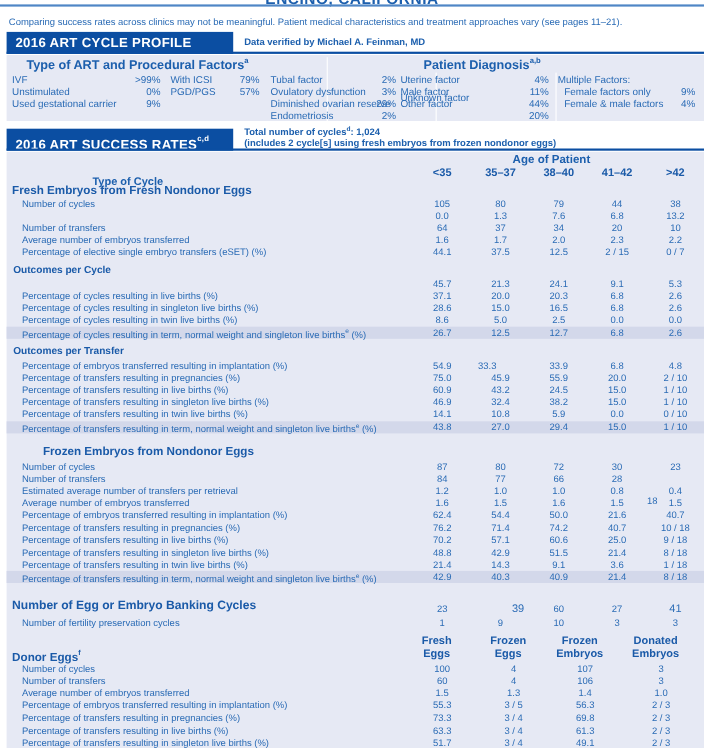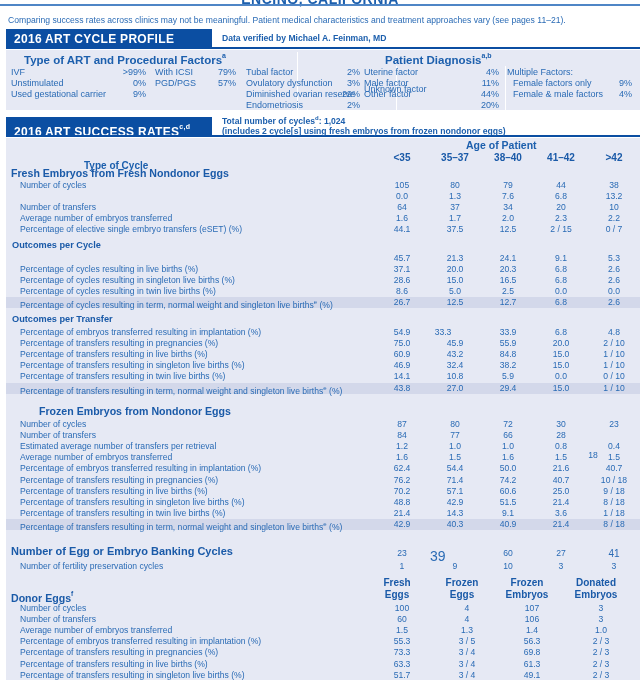--- a/index.html
+++ b/index.html
@@ -194,21 +194,21 @@
       <span class="v" style="left: 371px;">75.0</span>
       <span class="v" style="left: 424px;">45.9</span>
       <span class="v" style="left: 477px;">55.9</span>
       <span class="v" style="left: 530px;">20.0</span>
       <span class="v" style="left: 583px;">2 / 10</span>
     </div>
     <div class="row" style="top: 349.2px;">
       <span class="lbl"><span>Percentage of transfers resulting in live births (%)</span></span>
       <span class="v" style="left: 371px;">60.9</span>
       <span class="v" style="left: 424px;">43.2</span>
-      <span class="v" style="left: 477px;">84.8</span>
+      <span class="v" style="left: 477px;">24.5</span>
       <span class="v" style="left: 530px;">15.0</span>
       <span class="v" style="left: 583px;">1 / 10</span>
     </div>
     <div class="row" style="top: 360.3px;">
       <span class="lbl"><span>Percentage of transfers resulting in singleton live births (%)</span></span>
       <span class="v" style="left: 371px;">46.9</span>
       <span class="v" style="left: 424px;">32.4</span>
       <span class="v" style="left: 477px;">38.2</span>
       <span class="v" style="left: 530px;">15.0</span>
       <span class="v" style="left: 583px;">1 / 10</span>
@@ -305,21 +305,21 @@
     <div class="row hl" style="top: 518.9px;">
       <span class="lbl"><span>Percentage of transfers resulting in term, normal weight and singleton live births</span><sup>e</sup><span> (%)</span></span>
       <span class="v" style="left: 371px;">42.9</span>
       <span class="v" style="left: 424px;">40.3</span>
       <span class="v" style="left: 477px;">40.9</span>
       <span class="v" style="left: 530px;">21.4</span>
       <span class="v" style="left: 583px;">8 / 18</span>
     </div>
     <div class="sect" style="top: 545px; font-size: 11px;">Number of Egg or Embryo Banking Cycles</div>
     <div class="v" style="position: absolute; left: 377px; top: 548px; font-size: 8.6px; color: rgb(42, 107, 181); width: 50px; text-align: center;">23</div>
-    <div class="v" style="position: absolute; left: 430px; top: 548px; font-size: 14px; color: rgb(42, 107, 181); width: 50px; ">39</div>
+    <div class="v" style="position: absolute; left: 446px; top: 548px; font-size: 10px; color: rgb(42, 107, 181); width: 50px; text-align: center;">39</div>
     <div class="v" style="position: absolute; left: 483px; top: 548px; font-size: 8.6px; color: rgb(42, 107, 181); width: 50px; text-align: center;">60</div>
     <div class="v" style="position: absolute; left: 536px; top: 548px; font-size: 8.6px; color: rgb(42, 107, 181); width: 50px; text-align: center;">27</div>
     <div class="v" style="position: absolute; left: 589px; top: 548px; font-size: 10px; color: rgb(42, 107, 181); width: 50px; text-align: center;">41</div>
     <div class="row" style="top: 561px;">
       <span class="lbl"><span>Number of fertility preservation cycles</span></span>
       <span class="v" style="left: 371px;">1</span>
       <span class="v" style="left: 424px;">9</span>
       <span class="v" style="left: 477px;">10</span>
       <span class="v" style="left: 530px;">3</span>
       <span class="v" style="left: 583px;">3</span>

